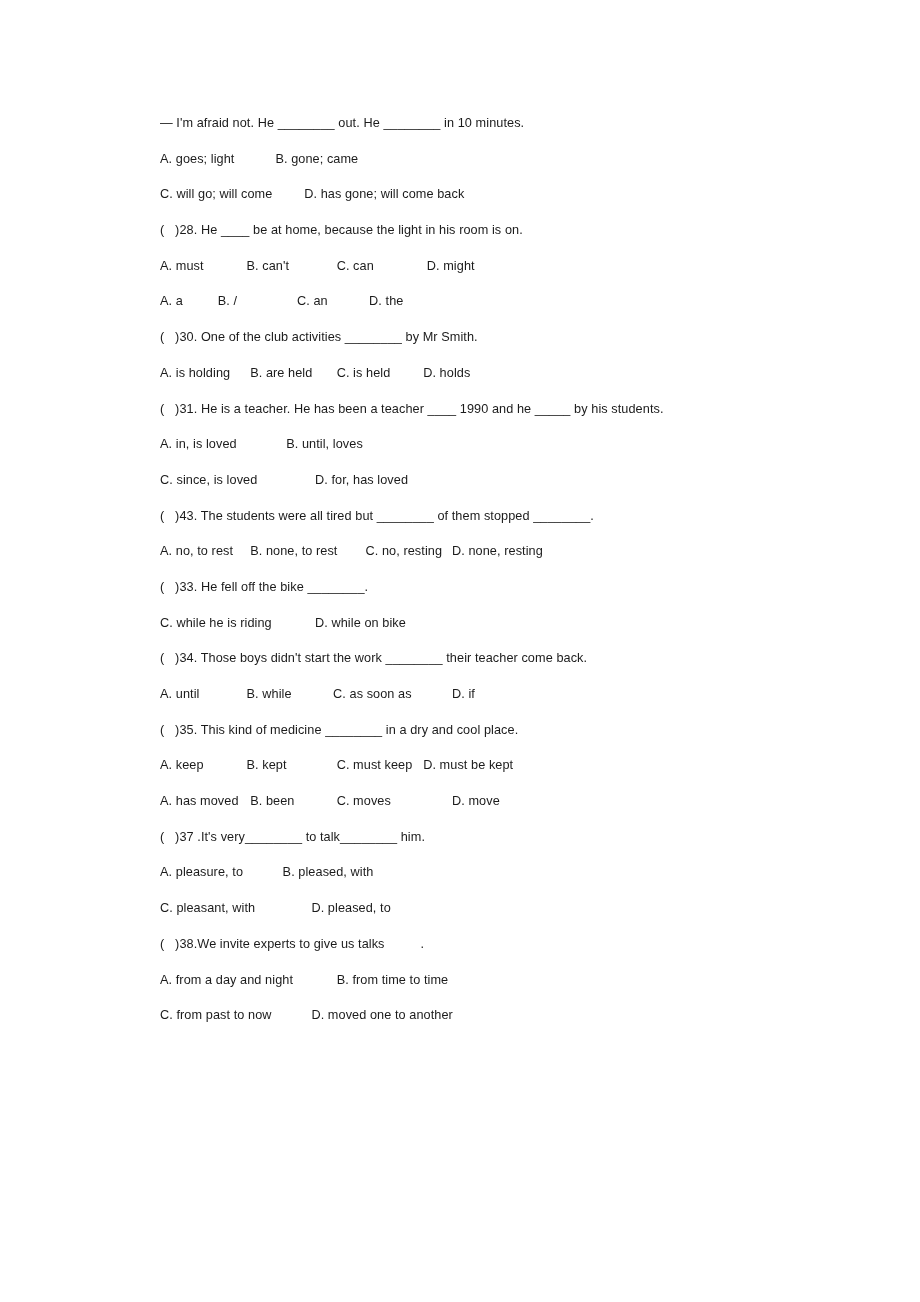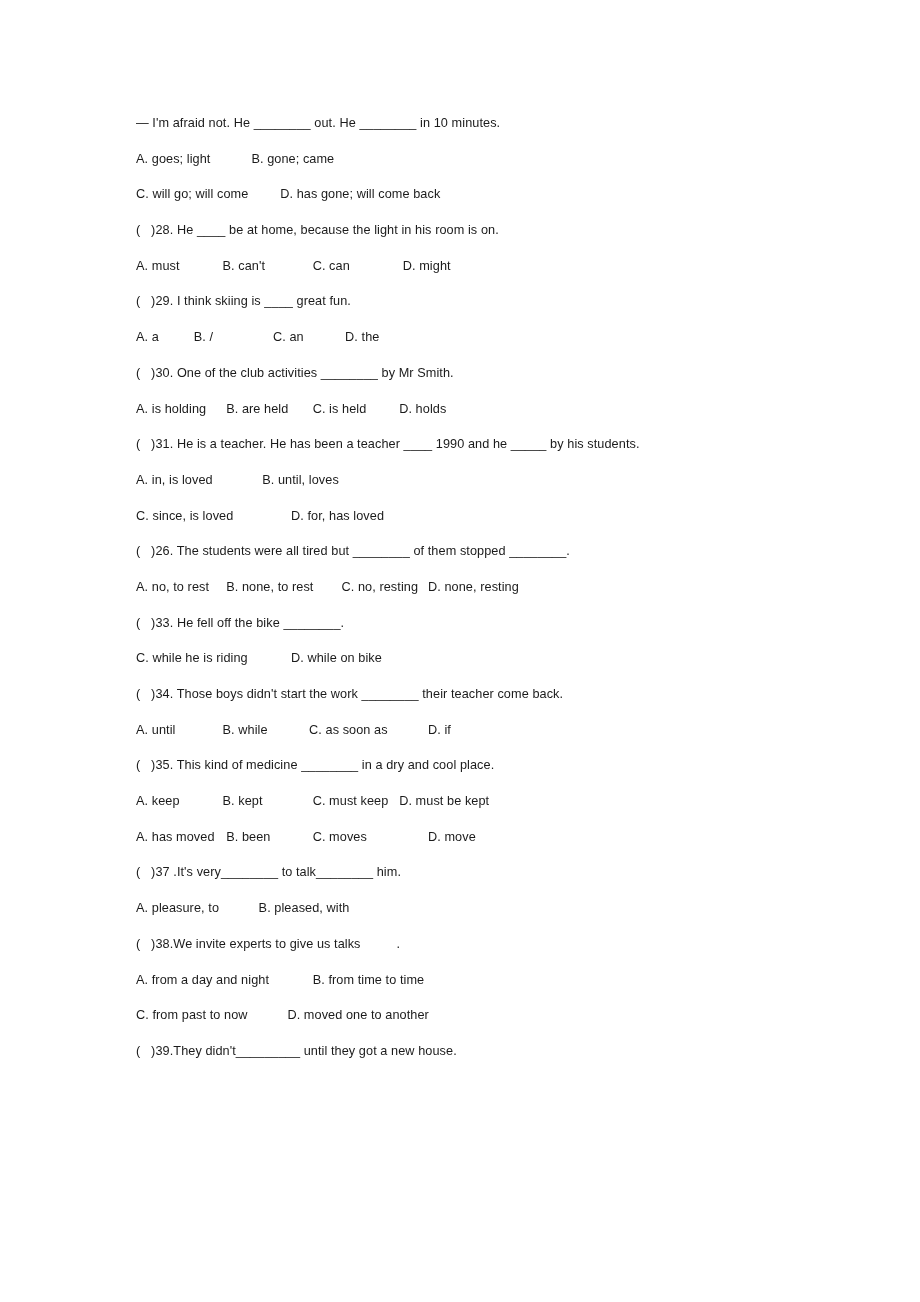--- a/index.html
+++ b/index.html
@@ -31,48 +31,48 @@
     width: 740px;
   }
 
   .line {
     height: 35.7px;
     line-height: 21px;
     font-size: 12.7px;
     letter-spacing: 0.08px;
     white-space: pre;
     color: #1b1b1b;
+    margin-left: 24px;
   }
 </style>
 </head>
 <body>
 
 <div id="page">
   <div id="doc-body">
       <div class="line">— I'm afraid not. He ________ out. He ________ in 10 minutes.</div>
       <div class="line">A. goes; light		B. gone; came</div>
       <div class="line">C. will go; will come		D. has gone; will come back</div>
       <div class="line">(   )28. He ____ be at home, because the light in his room is on.</div>
       <div class="line">A. must		B. can't		 C. can		  D. might</div>
-      <div class="line">(   )29. I think skiing is ____ great fun.</div>
       <div class="line">A. a		B. /		      C. an		  D. the</div>
       <div class="line">(   )30. One of the club activities ________ by Mr Smith.</div>
       <div class="line">A. is holding	 B. are held	 C. is held	 D. holds</div>
       <div class="line">(   )31. He is a teacher. He has been a teacher ____ 1990 and he _____ by his students.</div>
       <div class="line">A. in, is loved		   B. until, loves</div>
       <div class="line">C. since, is loved		   D. for, has loved</div>
-      <div class="line">(   )26. The students were all tired but ________ of them stopped ________.</div>
+      <div class="line">(   )43. The students were all tired but ________ of them stopped ________.</div>
       <div class="line">A. no, to rest	 B. none, to rest	 C. no, resting	 D. none, resting</div>
       <div class="line">(   )33. He fell off the bike ________.</div>
       <div class="line">C. while he is riding		   D. while on bike</div>
       <div class="line">(   )34. Those boys didn't start the work ________ their teacher come back.</div>
       <div class="line">A. until		B. while		C. as soon as		 D. if</div>
       <div class="line">(   )35. This kind of medicine ________ in a dry and cool place.</div>
       <div class="line">A. keep		B. kept		 C. must keep	 D. must be kept</div>
       <div class="line">A. has moved	 B. been		 C. moves		 D. move</div>
       <div class="line">(   )37 .It's very________ to talk________ him.</div>
       <div class="line">A. pleasure, to		  B. pleased, with</div>
+      <div class="line">C. pleasant, with		  D. pleased, to</div>
       <div class="line">(   )38.We invite experts to give us talks          .</div>
       <div class="line">A. from a day and night		 B. from time to time</div>
       <div class="line">C. from past to now		  D. moved one to another</div>
-      <div class="line">(   )39.They didn't_________ until they got a new house.</div>
     </div>
 </div>
 
 </body></html>

